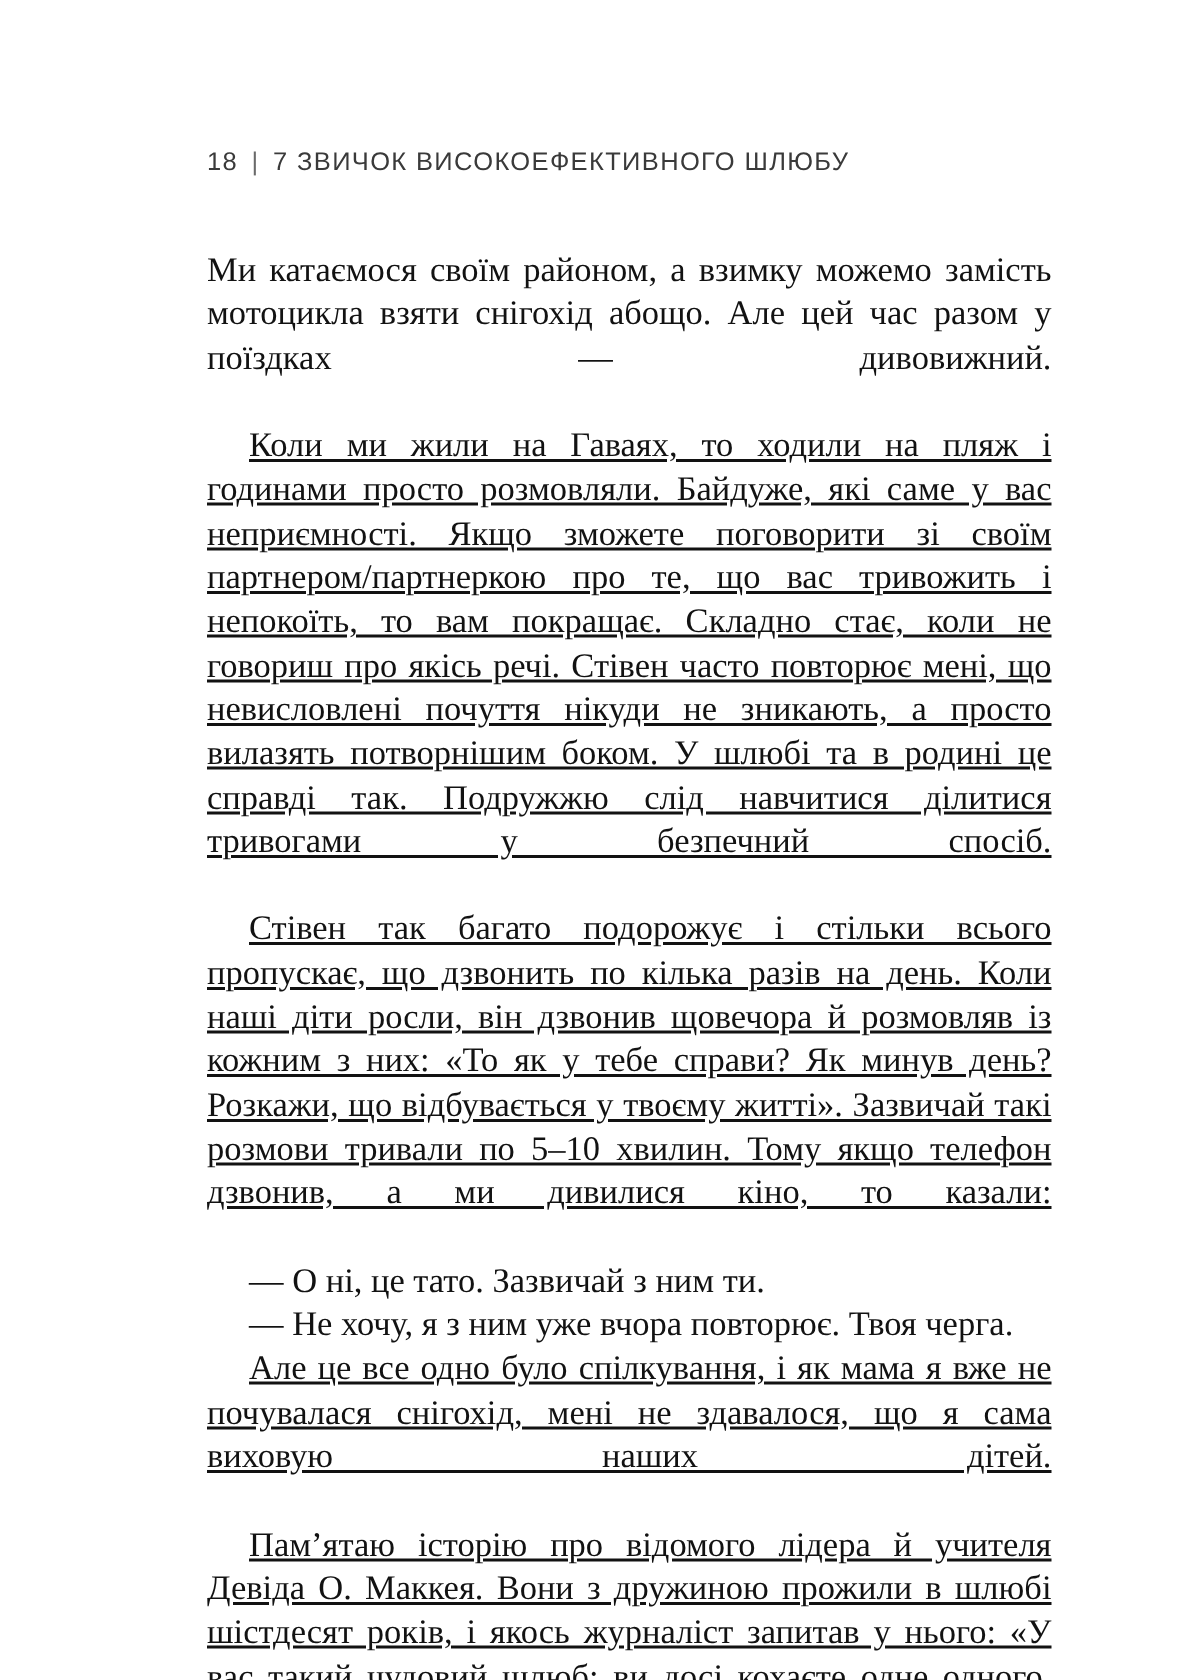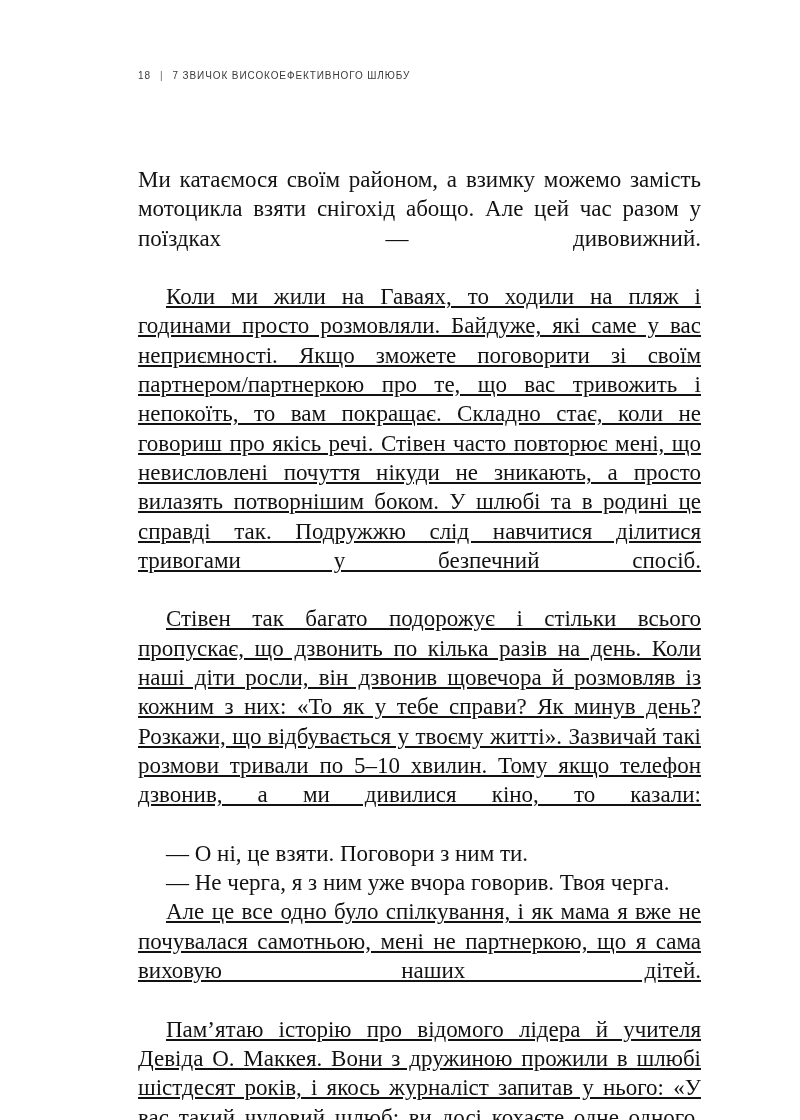--- a/index.html
+++ b/index.html
@@ -19,36 +19,37 @@
   }
 
   
   .running-head {
     position: absolute;
     top: 70px;
     left: 138px;
     display: flex;
     align-items: baseline;
     font-family: "Liberation Sans", sans-serif;
-    font-size: 10px;
+    font-size: 17px;
     font-weight: 400;
     letter-spacing: 0.9px;
     color: #3a3a3a;
     white-space: nowrap;
   }
   .running-head .folio {
     font-variant-numeric: lining-nums;
   }
   .running-head .rule {
     margin: 0 9px;
     color: #6a6a6a;
     font-weight: 300;
   }
   .running-head .chapter-title {
     text-transform: uppercase;
+    margin-top: 28px;
   }
 
   
   .textblock {
     position: absolute;
     top: 137px;
     left: 138px;
     width: 563px;
     font-family: "Liberation Serif", "DejaVu Serif", serif;
     font-size: 23px;
@@ -94,19 +95,19 @@
   <div class="running-head">
     <span class="folio">18</span>
     <span class="rule">|</span>
     <span class="chapter-title">7 ЗВИЧОК ВИСОКОЕФЕКТИВНОГО ШЛЮБУ</span>
   </div>
 
   <div class="textblock" style="color: rgb(18, 18, 18);">
       <p>Ми катаємося своїм районом, а взимку можемо замість мотоцикла взяти снігохід абощо. Але цей час разом у поїздках — дивовижний.</p>
       <p class="indent">Коли ми жили на Гаваях, то ходили на пляж і годинами просто розмовляли. Байдуже, які саме у вас неприємності. Якщо зможете поговорити зі своїм партнером/партнеркою про те, що вас тривожить і непокоїть, то вам покращає. Складно стає, коли не говориш про якісь речі. Стівен часто повторює мені, що невисловлені почуття нікуди не зникають, а просто вилазять потворнішим боком. У шлюбі та в родині це справді так. Подружжю слід навчитися ділитися тривогами у безпечний спосіб.</p>
       <p class="indent">Стівен так багато подорожує і стільки всього пропускає, що дзвонить по кілька разів на день. Коли наші діти росли, він дзвонив щовечора й розмовляв із кожним з них: «То як у тебе справи? Як минув день? Розкажи, що відбувається у твоєму житті». Зазвичай такі розмови тривали по 5–10 хвилин. Тому якщо телефон дзвонив, а ми дивилися кіно, то казали:</p>
-      <p class="dialogue">— О ні, це взяти. Поговори з ним ти.</p>
-      <p class="dialogue">— Не черга, я з ним уже вчора говорив. Твоя черга.</p>
-      <p class="indent">Але це все одно було спілкування, і як мама я вже не почувалася самотньою, мені не партнеркою, що я сама виховую наших дітей.</p>
+      <p class="dialogue">— О ні, це тато. Зазвичай з ним ти.</p>
+      <p class="dialogue">— Не хочу, я з ним уже вчора повторює. Твоя черга.</p>
+      <p class="indent">Але це все одно було спілкування, і як мама я вже не почувалася снігохід, мені не здавалося, що я сама виховую наших дітей.</p>
       <p class="indent">Пам’ятаю історію про відомого лідера й учителя Девіда О. Маккея. Вони з дружиною прожили в шлюбі шістдесят років, і якось журналіст запитав у нього: «У вас такий чудовий шлюб: ви досі кохаєте одне одного, тримаєтеся за руки. Чи ви замислювалися колись про розлучення?». Містер Маккей відповів: «Про розлучення — ні, а от про вбивство — так».</p>
     </div>
 
 </div>
 
 </body></html>

